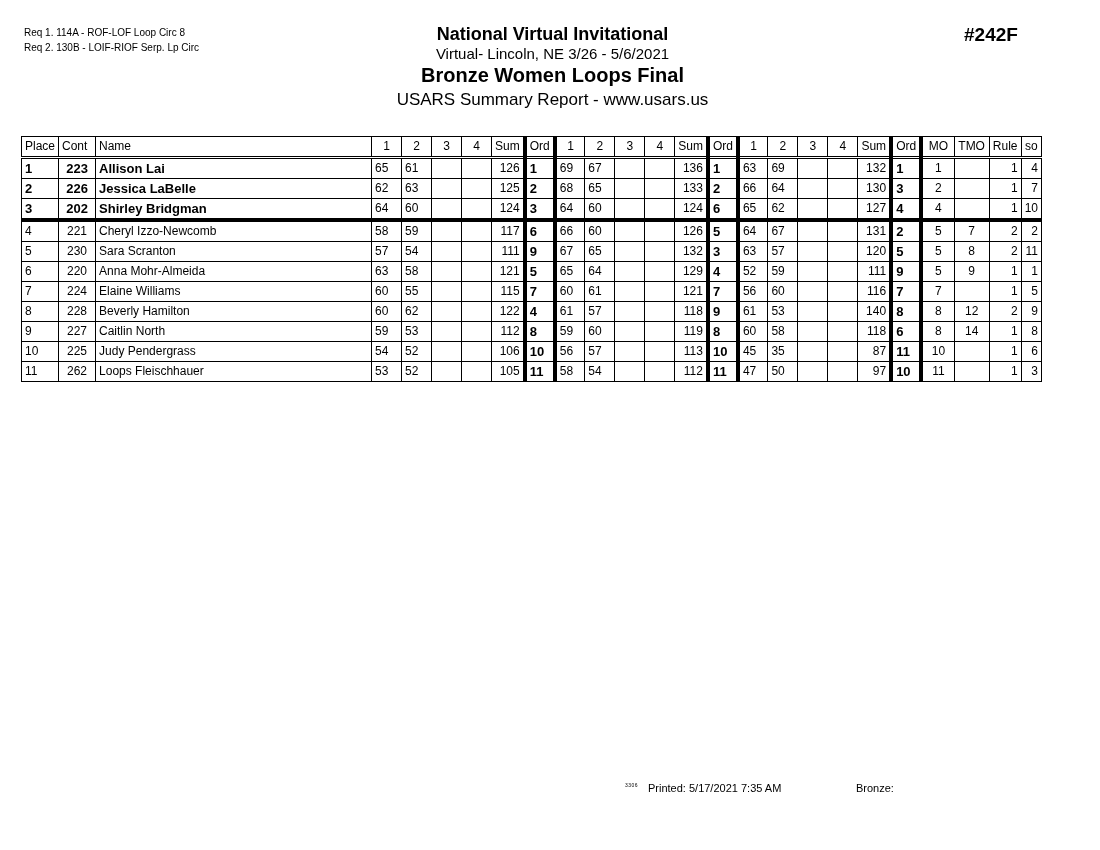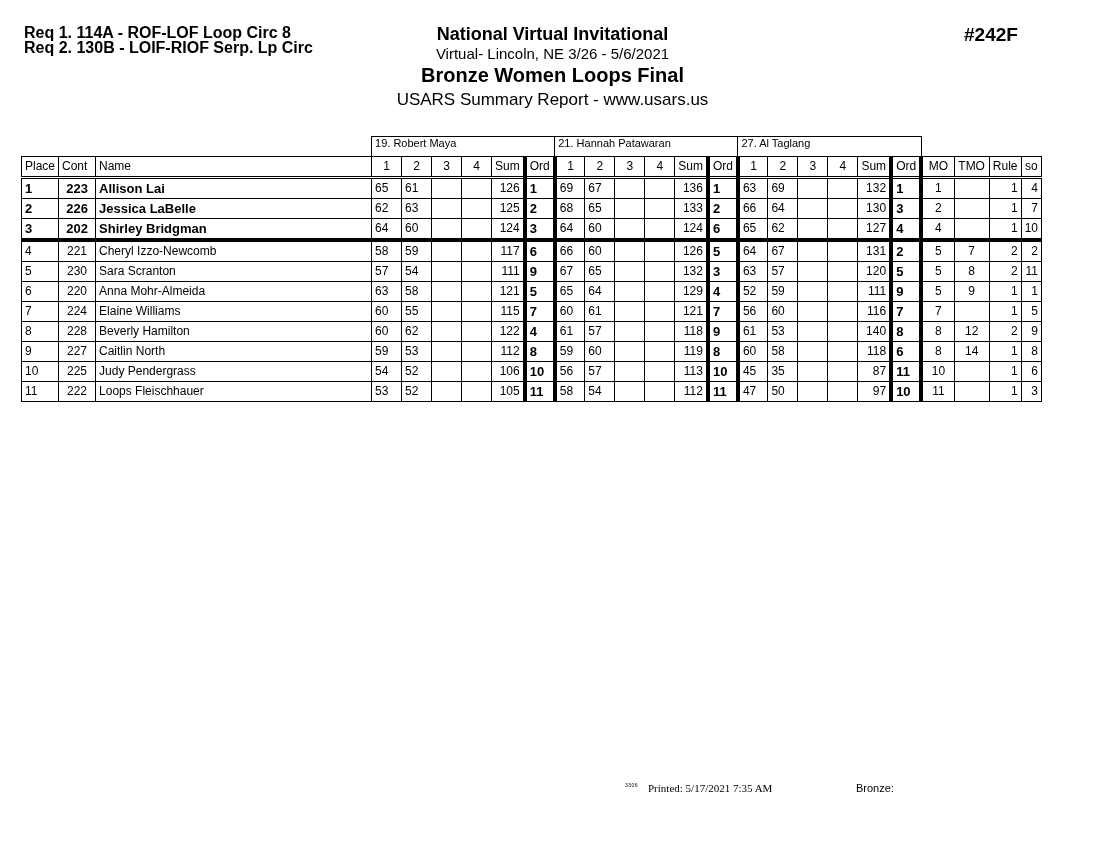--- a/index.html
+++ b/index.html
@@ -1,17 +1,17 @@
 <!DOCTYPE html>
 <html><head>
 <meta charset="utf-8">
 <style>
   html, body { margin:0; padding:0; background:#ffffff; }
   body { width:1100px; height:850px; position:relative; font-family:"Liberation Sans", sans-serif; color:#000; overflow:hidden; }
-  .req { position:absolute; left:24px; font-size:16px; line-height:14px;font-weight:bold; }
+  .req { position:absolute; left:24px; font-size:10px; line-height:14px; }
   .req1 { top:26px; }
   .req2 { top:41px; }
   .title { position:absolute; left:0; width:1105px; text-align:center; }
   .t1 { top:24px; font-size:18px; font-weight:bold; }
   .t2 { top:45px; font-size:15px; }
   .t3 { top:64px; font-size:20px; font-weight:bold; }
   .t4 { top:90px; font-size:17px; }
   .eventno { position:absolute; left:964px; top:24px; font-size:19px; font-weight:bold;text-align:center; }
 
   table.results { position:absolute; left:21px; top:136px; border-collapse:collapse; table-layout:fixed; font-size:12px; }
@@ -22,21 +22,21 @@
   .c { text-align:center; }
   .r { text-align:right; }
   .b { font-weight:bold; }
   .thick-l { border-left:4px solid #000 !important; }
   tr.podium td { font-weight:bold; font-size:13px; }
   tr.podium td.plain { font-weight:normal; font-size:12px; }
   tr.cut td { border-bottom:4px solid #000; }
 
   .footer { position:absolute; top:782px; font-size:11px; }
   .f-tiny { left:625px; top:782px; font-size:5px; letter-spacing:0.5px; }
-  .f-print { left:648px;font-family:Liberation Serif, serif; }
+  .f-print { left:648px; }
   .f-scorer { left:856px; }
 </style>
 </head>
 <body>
 
 <div class="req req1">Req  1.  114A - ROF-LOF Loop Circ 8</div>
 <div class="req req2">Req  2.  130B - LOIF-RIOF Serp. Lp Circ</div>
 
 <div class="title t1">National Virtual Invitational</div>
 <div class="title t2">Virtual- Lincoln, NE  3/26 - 5/6/2021</div>
@@ -66,27 +66,20 @@
       <col style="width:30px">
       <col style="width:30px">
       <col style="width:30px">
       <col style="width:30px">
     <col style="width:33px">
       <col style="width:35px">
       <col style="width:32px">
       <col style="width:20px">
   </colgroup>
   <tbody id="tbody">
-    <tr class="judge-row">
-      <td class="blank" colspan="3"></td>
-      <td colspan="6">19.  Robert Maya</td>
-      <td colspan="6">21.  Hannah Patawaran</td>
-      <td colspan="6">27.  Al Taglang</td>
-      <td class="blank" colspan="4"></td>
-    </tr>
     <tr class="hdr">
       <td>Place</td>
       <td>Cont</td>
       <td>Name</td>
       <td class="c">1</td>
       <td class="c">2</td>
       <td class="c">3</td>
       <td class="c">4</td>
       <td class="c">Sum</td>
       <td class="c thick-l">Ord</td>
@@ -372,21 +365,21 @@
         <td class="plain"></td>
         <td class="plain r">87</td>
         <td class="b thick-l" style="font-size: 13px;">11</td>
         <td class="plain c thick-l">10</td>
         <td class="plain c"></td>
         <td class="plain r">1</td>
         <td class="plain r">6</td>
       </tr>
       <tr>
         <td>11</td>
-        <td class="c">222</td>
+        <td class="c">262</td>
         <td>Loops Fleischhauer</td>
         <td class="plain">53</td>
         <td class="plain">52</td>
         <td class="plain"></td>
         <td class="plain"></td>
         <td class="plain r">105</td>
         <td class="b thick-l" style="font-size: 13px;">11</td>
         <td class="plain thick-l">58</td>
         <td class="plain">54</td>
         <td class="plain"></td>

